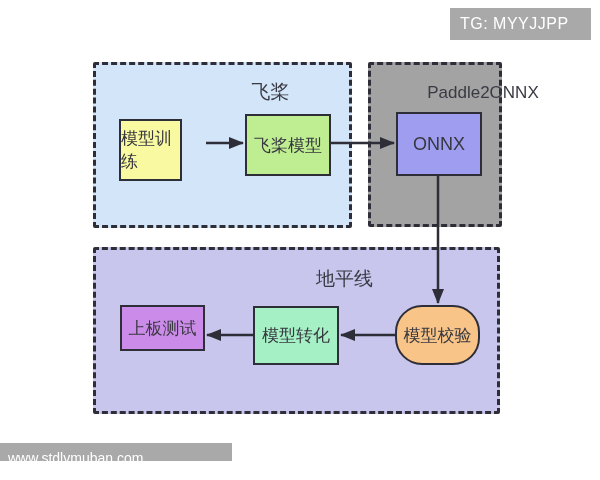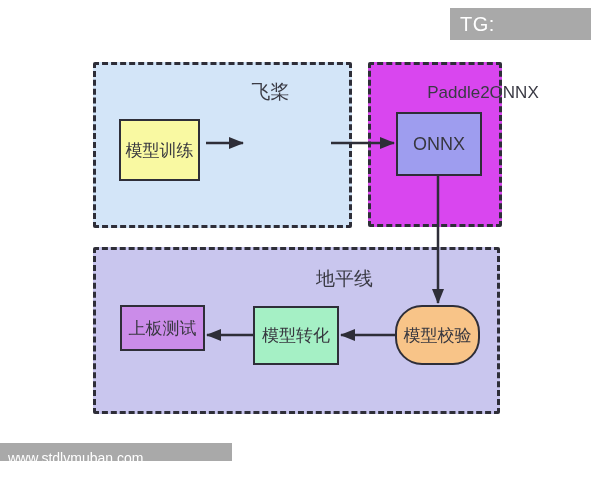--- a/index.html
+++ b/index.html
@@ -19,21 +19,21 @@
   }
   .badge {
     position: absolute;
     left: 450px;
     top: 8px;
     width: 141px;
     height: 32px;
     line-height: 32px;
     padding-left: 10px;
     box-sizing: border-box;
-    font-size: 20px;
+    font-size: 16px;
     letter-spacing: 0.5px;
   }
   .watermark-bar {
     position: absolute;
     left: 0;
     top: 443px;
     width: 232px;
     height: 18px;
     line-height: 31px;
     padding-left: 8px;
@@ -63,21 +63,21 @@
   .node {
     position: absolute;
     border: 2px solid #2e2e38;
     box-sizing: border-box;
     display: flex;
     align-items: center;
     justify-content: center;
     font-size: 17px;
     color: #37373f;
   }
-  #node-model-training { left: 23px; top: 54px; width: 81px; height: 62px; }
+  #node-model-training { left: 23px; top: 54px; width: 63px; height: 62px; }
   #node-paddle-model  { left: 149px; top: 49px; width: 86px; height: 62px; }
   #node-onnx          { left: 25px; top: 47px; width: 86px; height: 64px; font-size: 18px; }
   #node-board-test    { left: 24px; top: 55px; width: 85px; height: 46px; }
   #node-model-convert { left: 157px; top: 56px; width: 86px; height: 59px; }
   #node-model-check   { left: 299px; top: 55px; width: 85px; height: 60px; }
   #edges {
     position: absolute;
     left: 0;
     top: 0;
     width: 600px;
@@ -90,23 +90,26 @@
 
 <div id="canvas">
 
   <div class="badge" style="background: rgb(169, 169, 169); color: rgb(255, 255, 255);">TG: MYYJJPP</div>
 
   <div class="group" id="group-paddle" style="background: rgb(211, 229, 248);">
     <div class="group-label">飞桨</div>
     <div class="node" id="node-model-training" style="background: rgb(249, 249, 162);">
       <span>模型训练</span>
     </div>
+    <div class="node" id="node-paddle-model" style="background: rgb(191, 238, 146);">
+      <span>飞桨模型</span>
+    </div>
   </div>
 
-  <div class="group" id="group-paddle2onnx" style="background: #d946ef;">
+  <div class="group" id="group-paddle2onnx" style="background: #a3a3a3;">
     <div class="group-label">Paddle2ONNX</div>
     <div class="node" id="node-onnx" style="background: rgb(158, 157, 239);">
       <span>ONNX</span>
     </div>
   </div>
 
   <div class="group" id="group-horizon" style="background: rgb(201, 198, 238);">
     <div class="group-label">地平线</div>
     <div class="node" id="node-board-test" style="background: rgb(203, 140, 233);">
       <span>上板测试</span>

